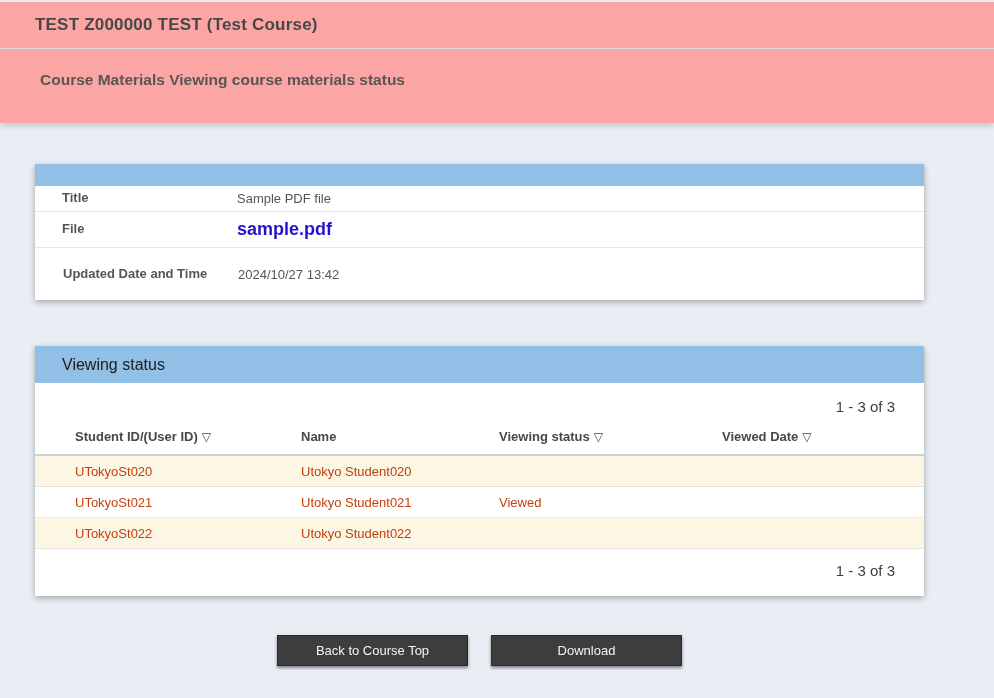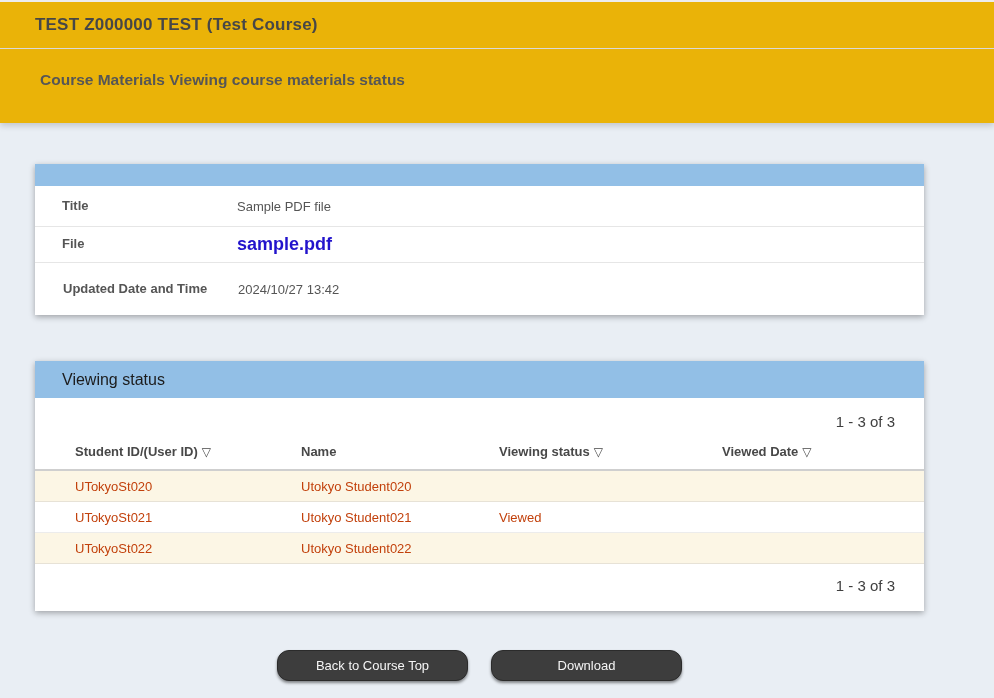--- a/index.html
+++ b/index.html
@@ -5,21 +5,21 @@
   * { margin: 0; padding: 0; box-sizing: border-box; }
   html, body {
     width: 994px;
     font-family: "Liberation Sans", "DejaVu Sans", sans-serif;
     background: #e9eef4;
   }
   body { min-height: 698px; }
 
   
   .page-header {
-    background: #eab308;
+    background: #fca5a5;
     border-top: 2px solid #ededed;
     box-shadow: 0 3px 6px rgba(0,0,0,0.16);
     position: relative;
     z-index: 2;
   }
   .course-title-bar {
     height: 47px;
     border-bottom: 1px solid #d9d9d9;
     display: flex;
     align-items: center;
@@ -71,21 +71,21 @@
 
   
   .material-card { margin-top: 41px; }
   .detail-row {
     display: flex;
     align-items: center;
     border-bottom: 1px solid #e6e6e6;
     padding-left: 27px;
   }
   .detail-row:last-child { border-bottom: none; }
-  .detail-row.r1 { height: 41px; }
+  .detail-row.r1 { height: 26px; }
   .detail-row.r2 { height: 36px; }
   .detail-row.r3 { height: 52px; padding-left: 28px; }
   .detail-label {
     width: 175px;
     font-size: 13px;
     font-weight: bold;
     color: #555555;
     line-height: 1.3;
     flex-shrink: 0;
   }
@@ -148,21 +148,21 @@
     justify-content: center;
     gap: 23px;
     margin-top: 39px;
     padding-bottom: 24px;
   }
   .action-btn {
     width: 191px;
     height: 31px;
     background: #3d3d3d;
     border: 1px solid #2b2b2b;
-    border-radius: 12px;
+    border-radius: 0;
     color: #f5f5f5;
     font-family: "Liberation Sans", "DejaVu Sans", sans-serif;
     font-size: 13px;
     box-shadow: 0 2px 3px rgba(0,0,0,0.45);
     cursor: pointer;
   }
 </style>
 </head>
 <body>
 

